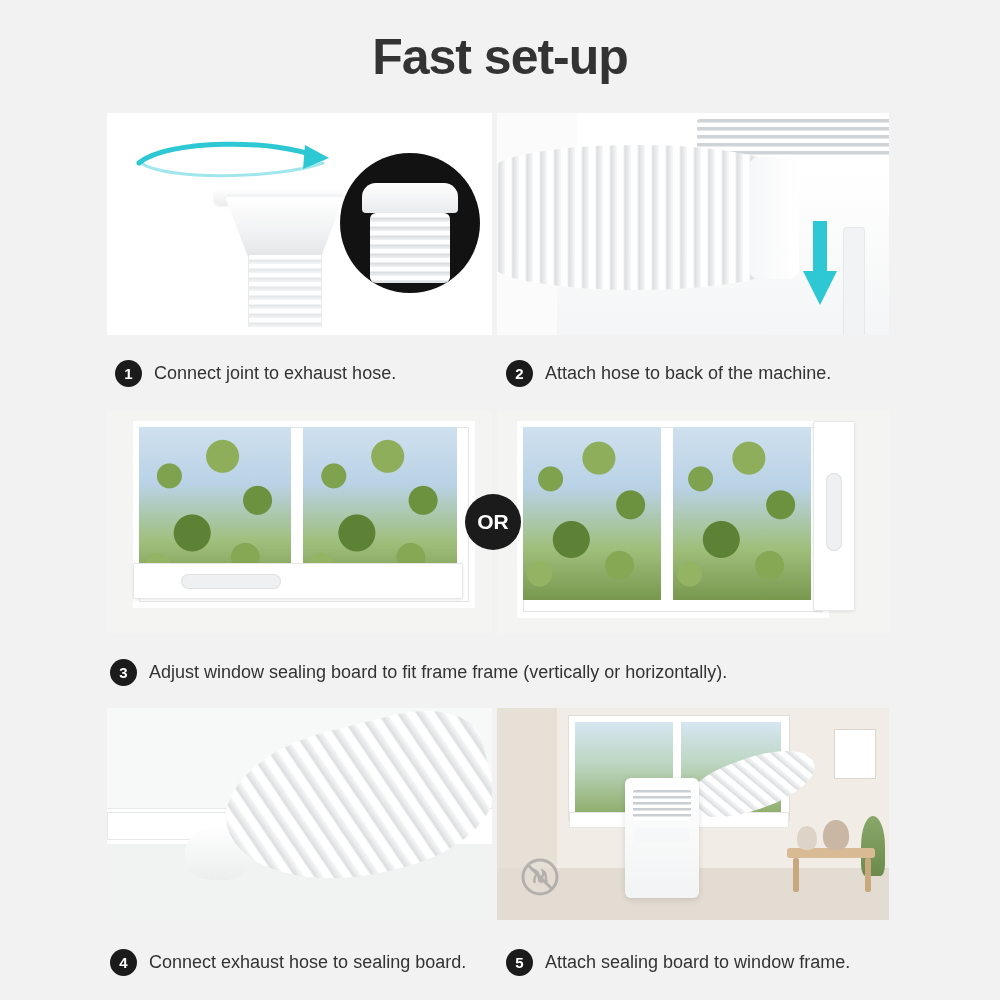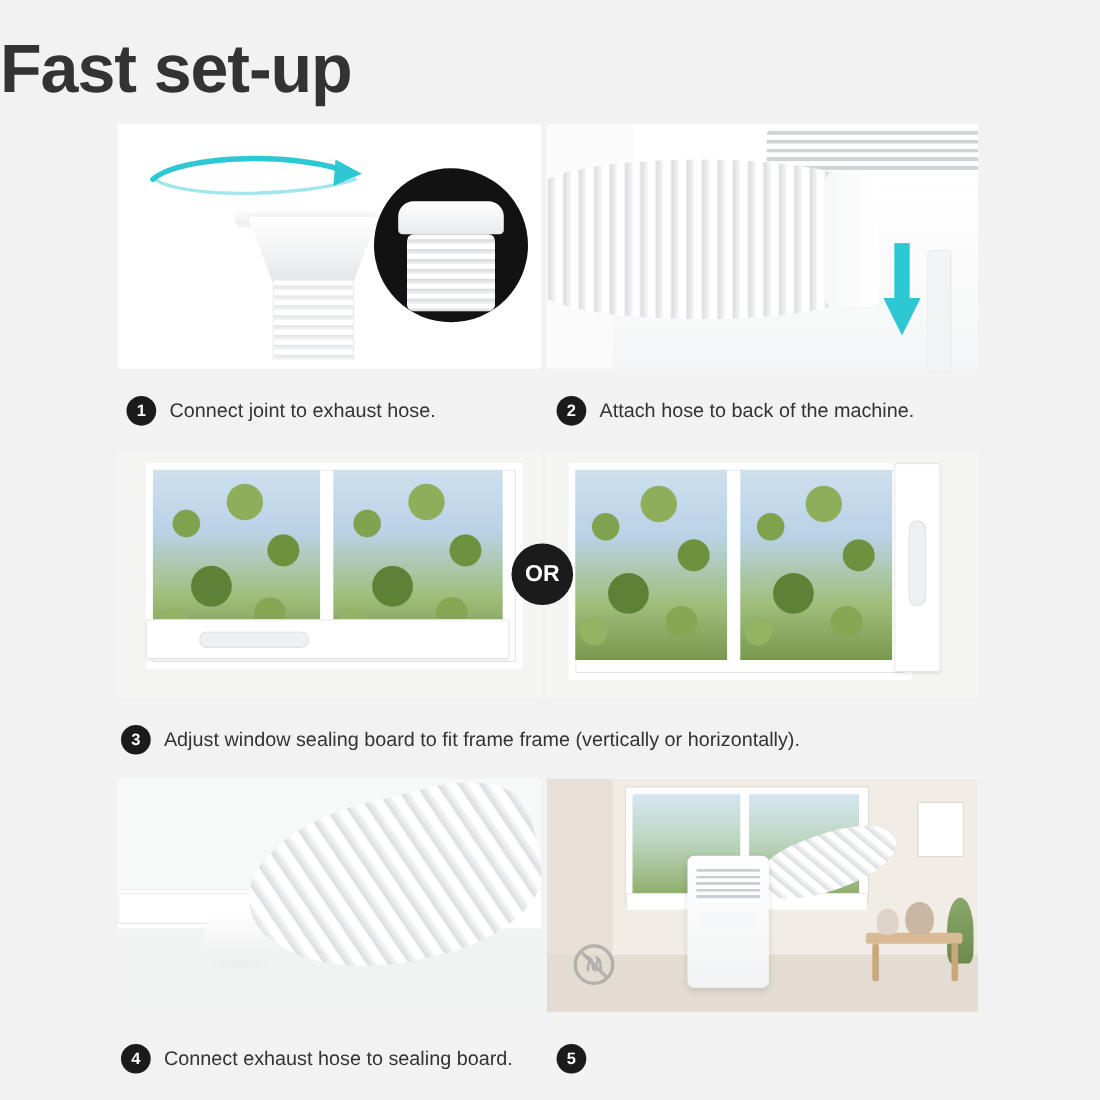--- a/index.html
+++ b/index.html
@@ -7,22 +7,22 @@
     width:1000px;height:1000px;
     background:#f2f2f2;
     font-family:"Liberation Sans", sans-serif;
     color:#2b2b2b;
     overflow:hidden;
   }
   .page{position:relative;width:1000px;height:1000px;}
 
   .title{
     position:absolute;top:28px;left:0;width:1000px;
-    text-align:left;
-    font-size:62px;
+    text-align:center;
+    font-size:50px;
     font-weight:bold;
     letter-spacing:-1px;
     color:#333333;
   }
 
   
   .photo{
     position:absolute;
     background:#ffffff;
     overflow:hidden;
@@ -319,15 +319,16 @@
       <path d="M23 27 C20 22,26 20,24 15 C29 18,25 22,28 26" fill="none" stroke="#8d8d8d" stroke-width="2.4"></path>
     </svg>
   </div>
 
   <div class="cap" style="left:110px;top:949px;">
     <span class="num">4</span>
     <span>Connect exhaust hose to sealing board.</span>
   </div>
   <div class="cap" style="left:506px;top:949px;">
     <span class="num">5</span>
+    <span>Attach sealing board to window frame.</span>
   </div>
 
 </div>
 
 </body></html>

